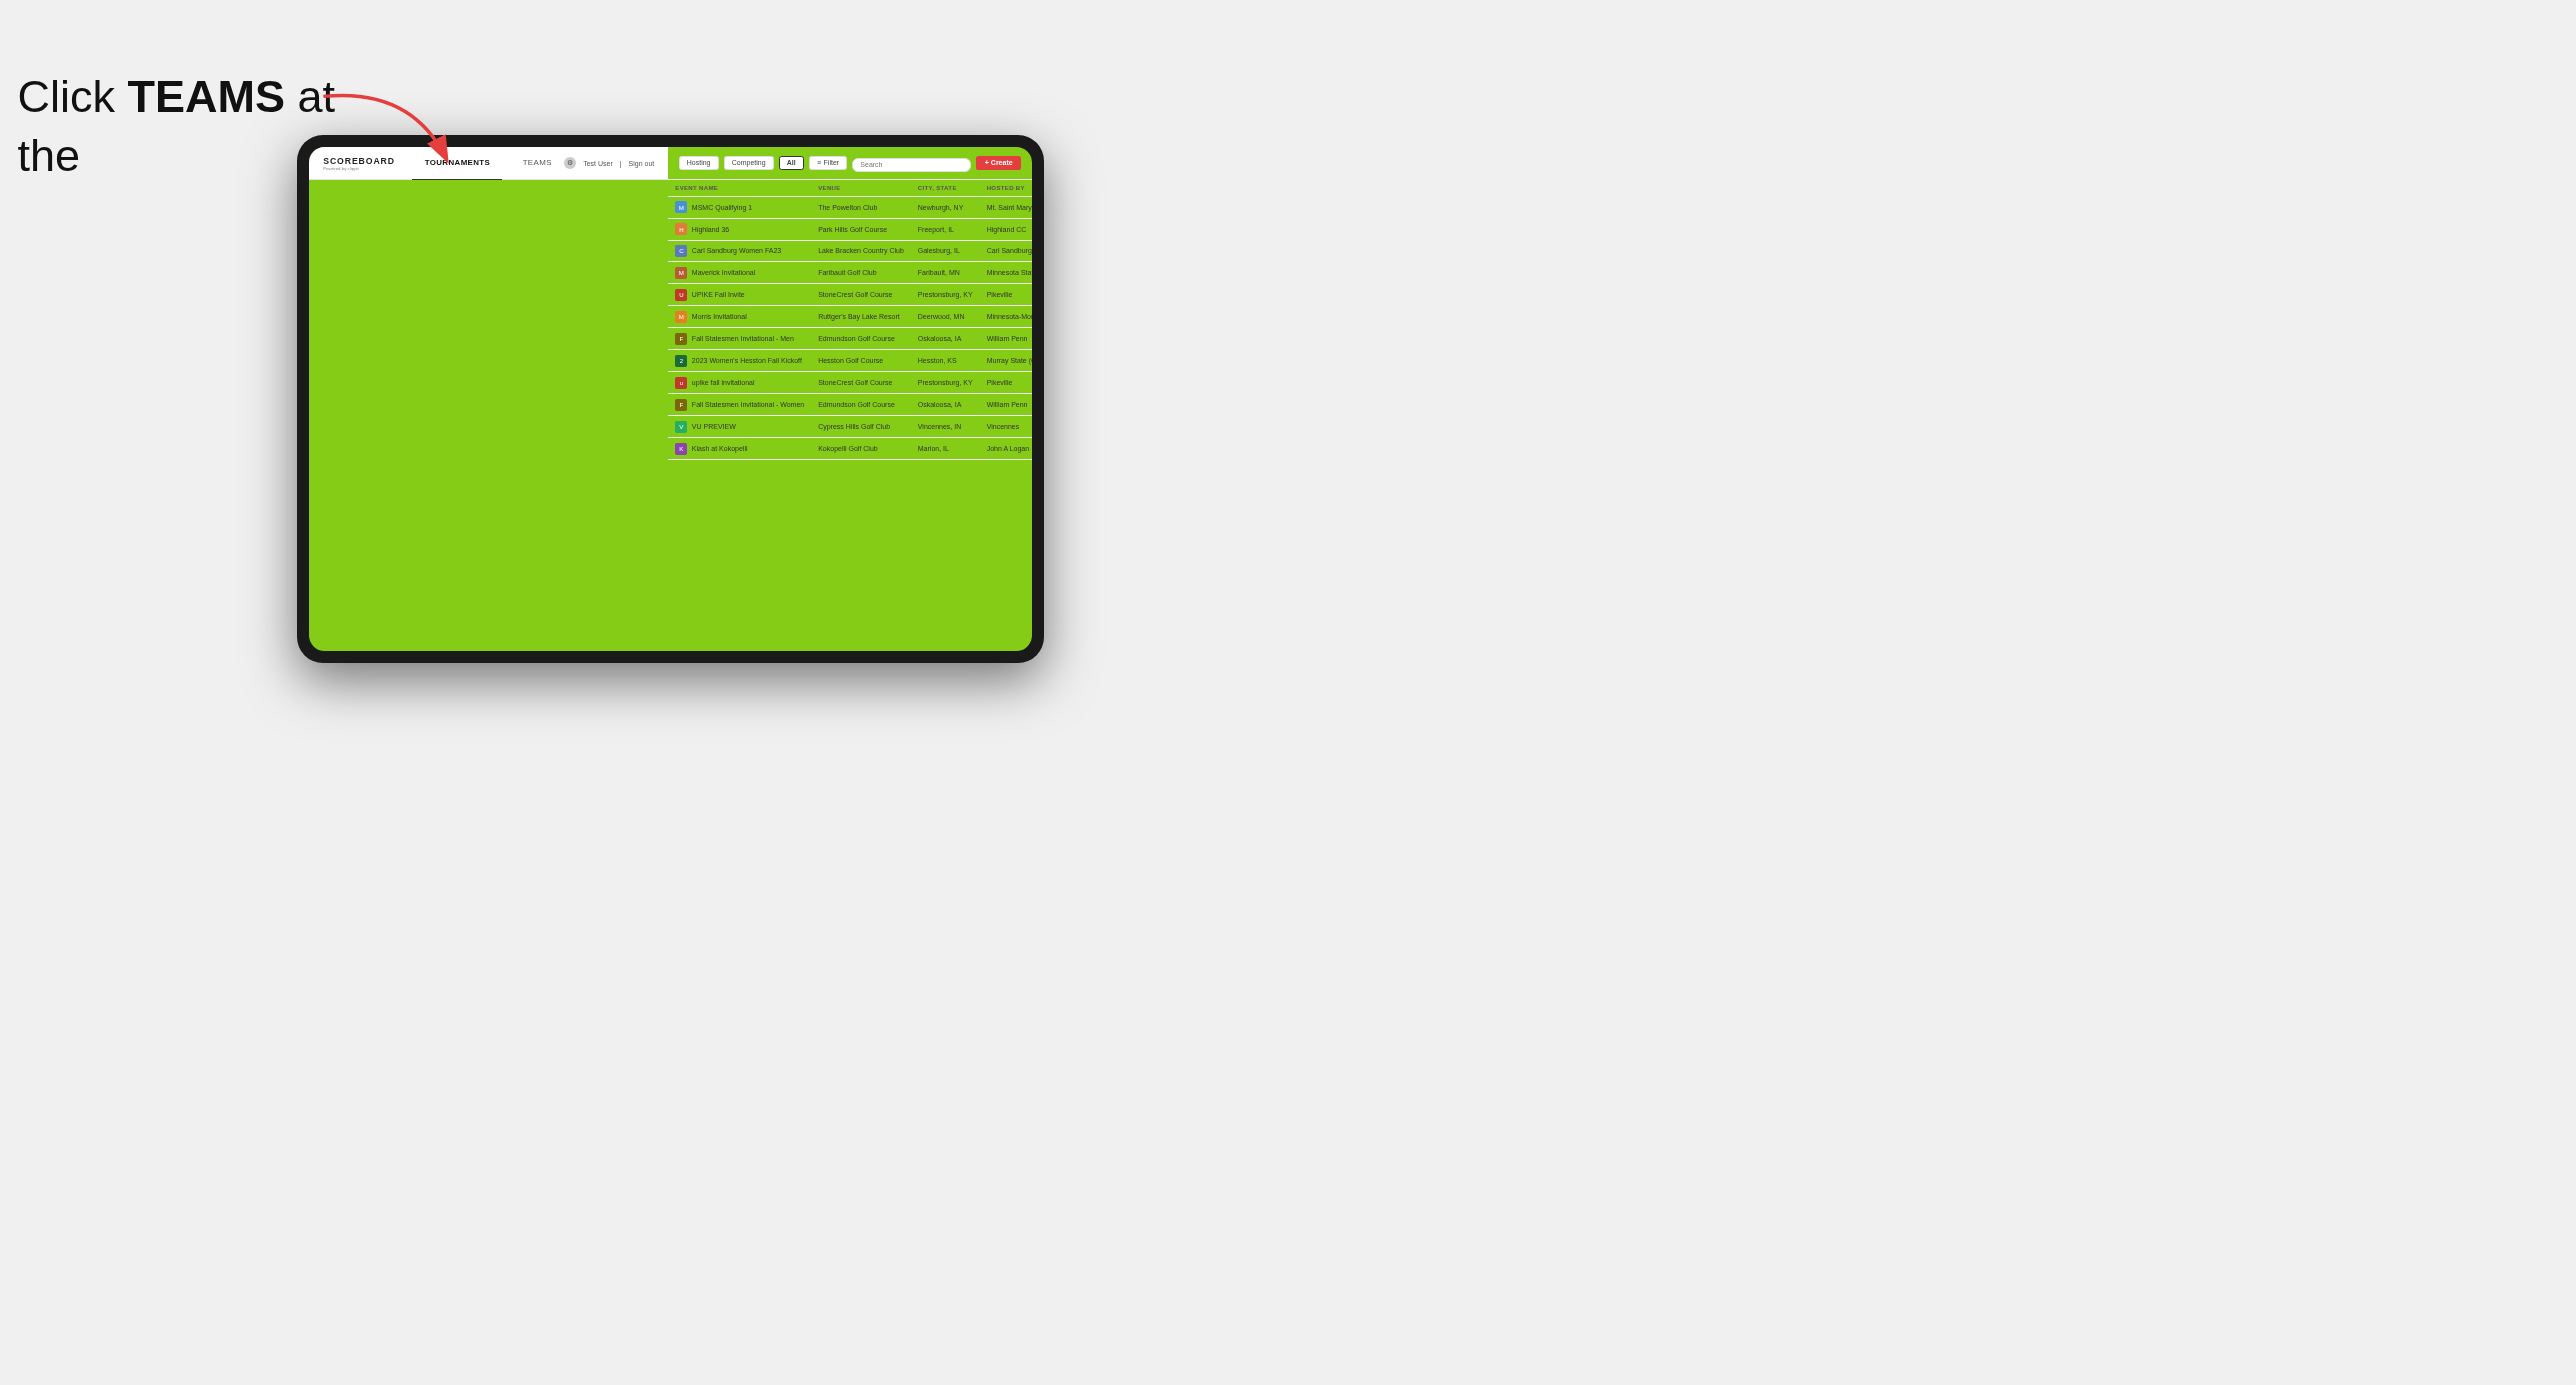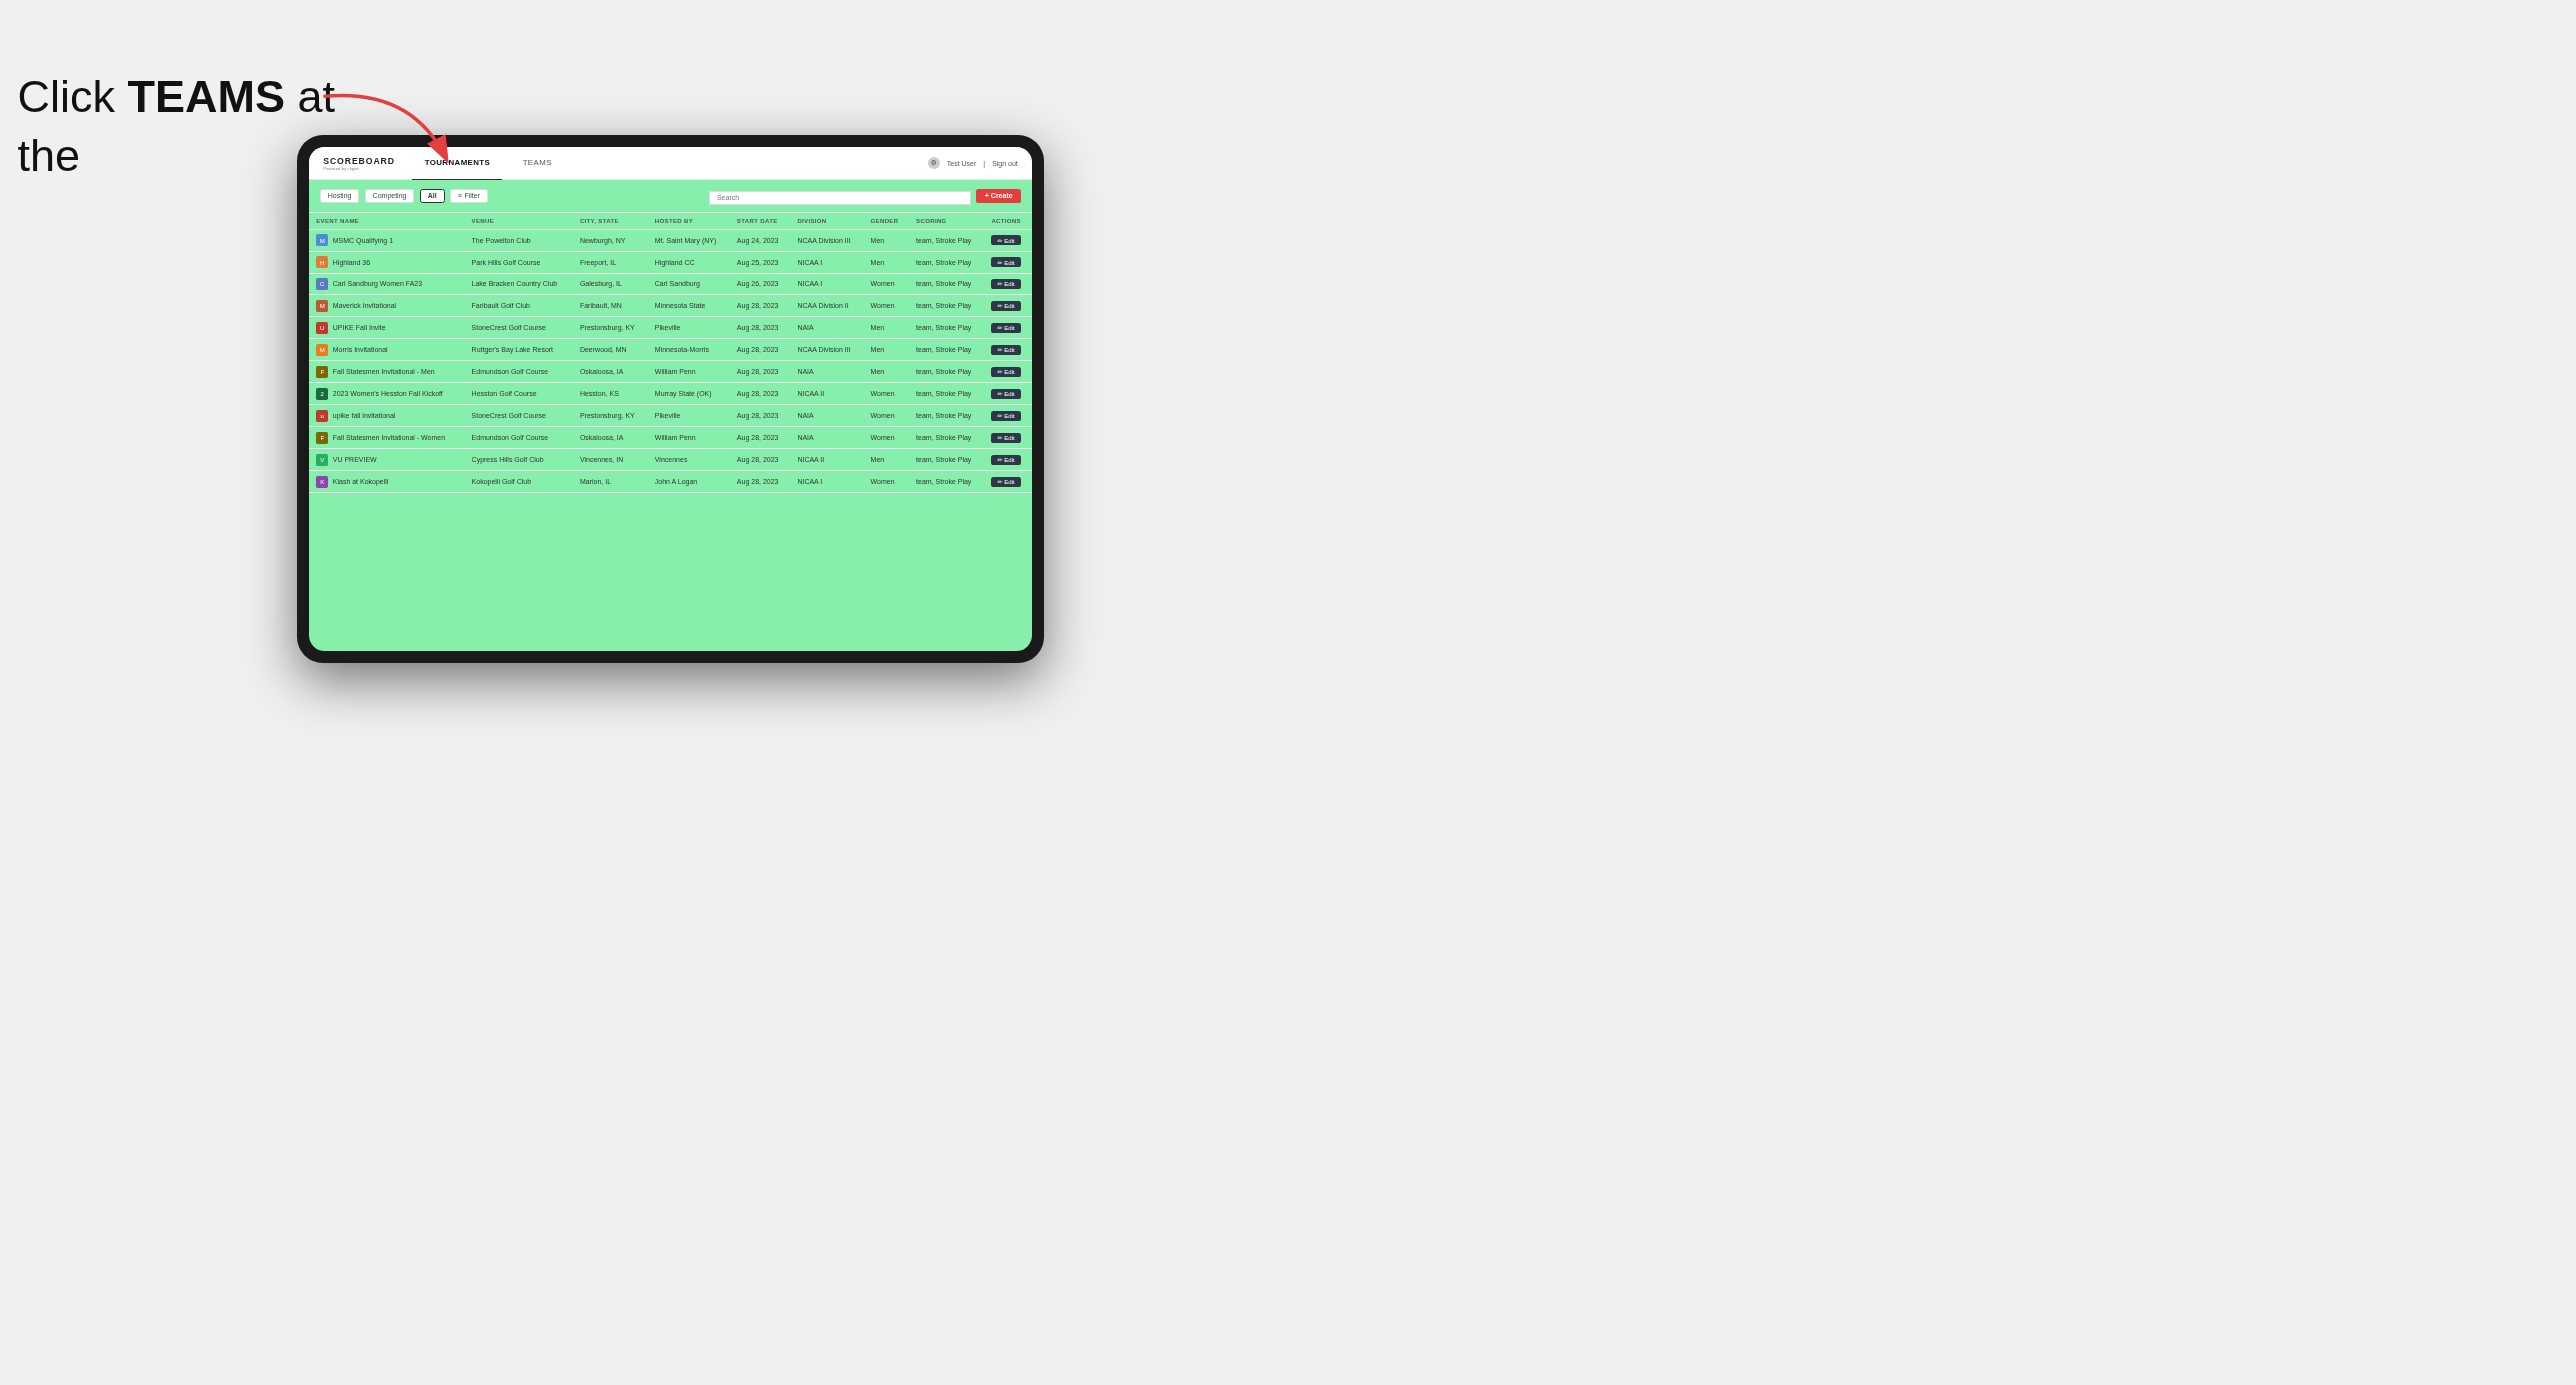--- a/index.html
+++ b/index.html
@@ -36,25 +36,25 @@
       height: 528px;
       background: #1a1a1a;
       border-radius: 26px;
       padding: 12.2px;
       box-shadow: 0 17.5px 52px rgba(0,0,0,0.5);
     }
 
     .tablet-screen {
       width: 100%;
       height: 100%;
-      background: #86efac;
+      background: #84cc16;
       border-radius: 15.7px;
       overflow: hidden;
       display: flex;
-      flex-direction: column;
+      flex-direction: row;
     }
 
     
     .top-nav {
       display: flex;
       align-items: center;
       padding: 0 14px;
       height: 33px;
       border-bottom: 0.9px solid #e5e5e5;
       background: #fff;
@@ -174,21 +174,21 @@
       flex: 1;
       margin-left: auto;
       max-width: 262px;
     }
 
     .search-input {
       width: 100%;
       padding: 2.6px 7px;
       font-size: 7px;
       border: 0.9px solid #ddd;
-      border-radius: 1px;
+      border-radius: 6px;
       outline: none;
     }
 
     .create-btn {
       padding: 3.5px 8.7px;
       font-size: 7px;
       background: #e53e3e;
       color: #fff;
       border: none;
       border-radius: 2.6px;

